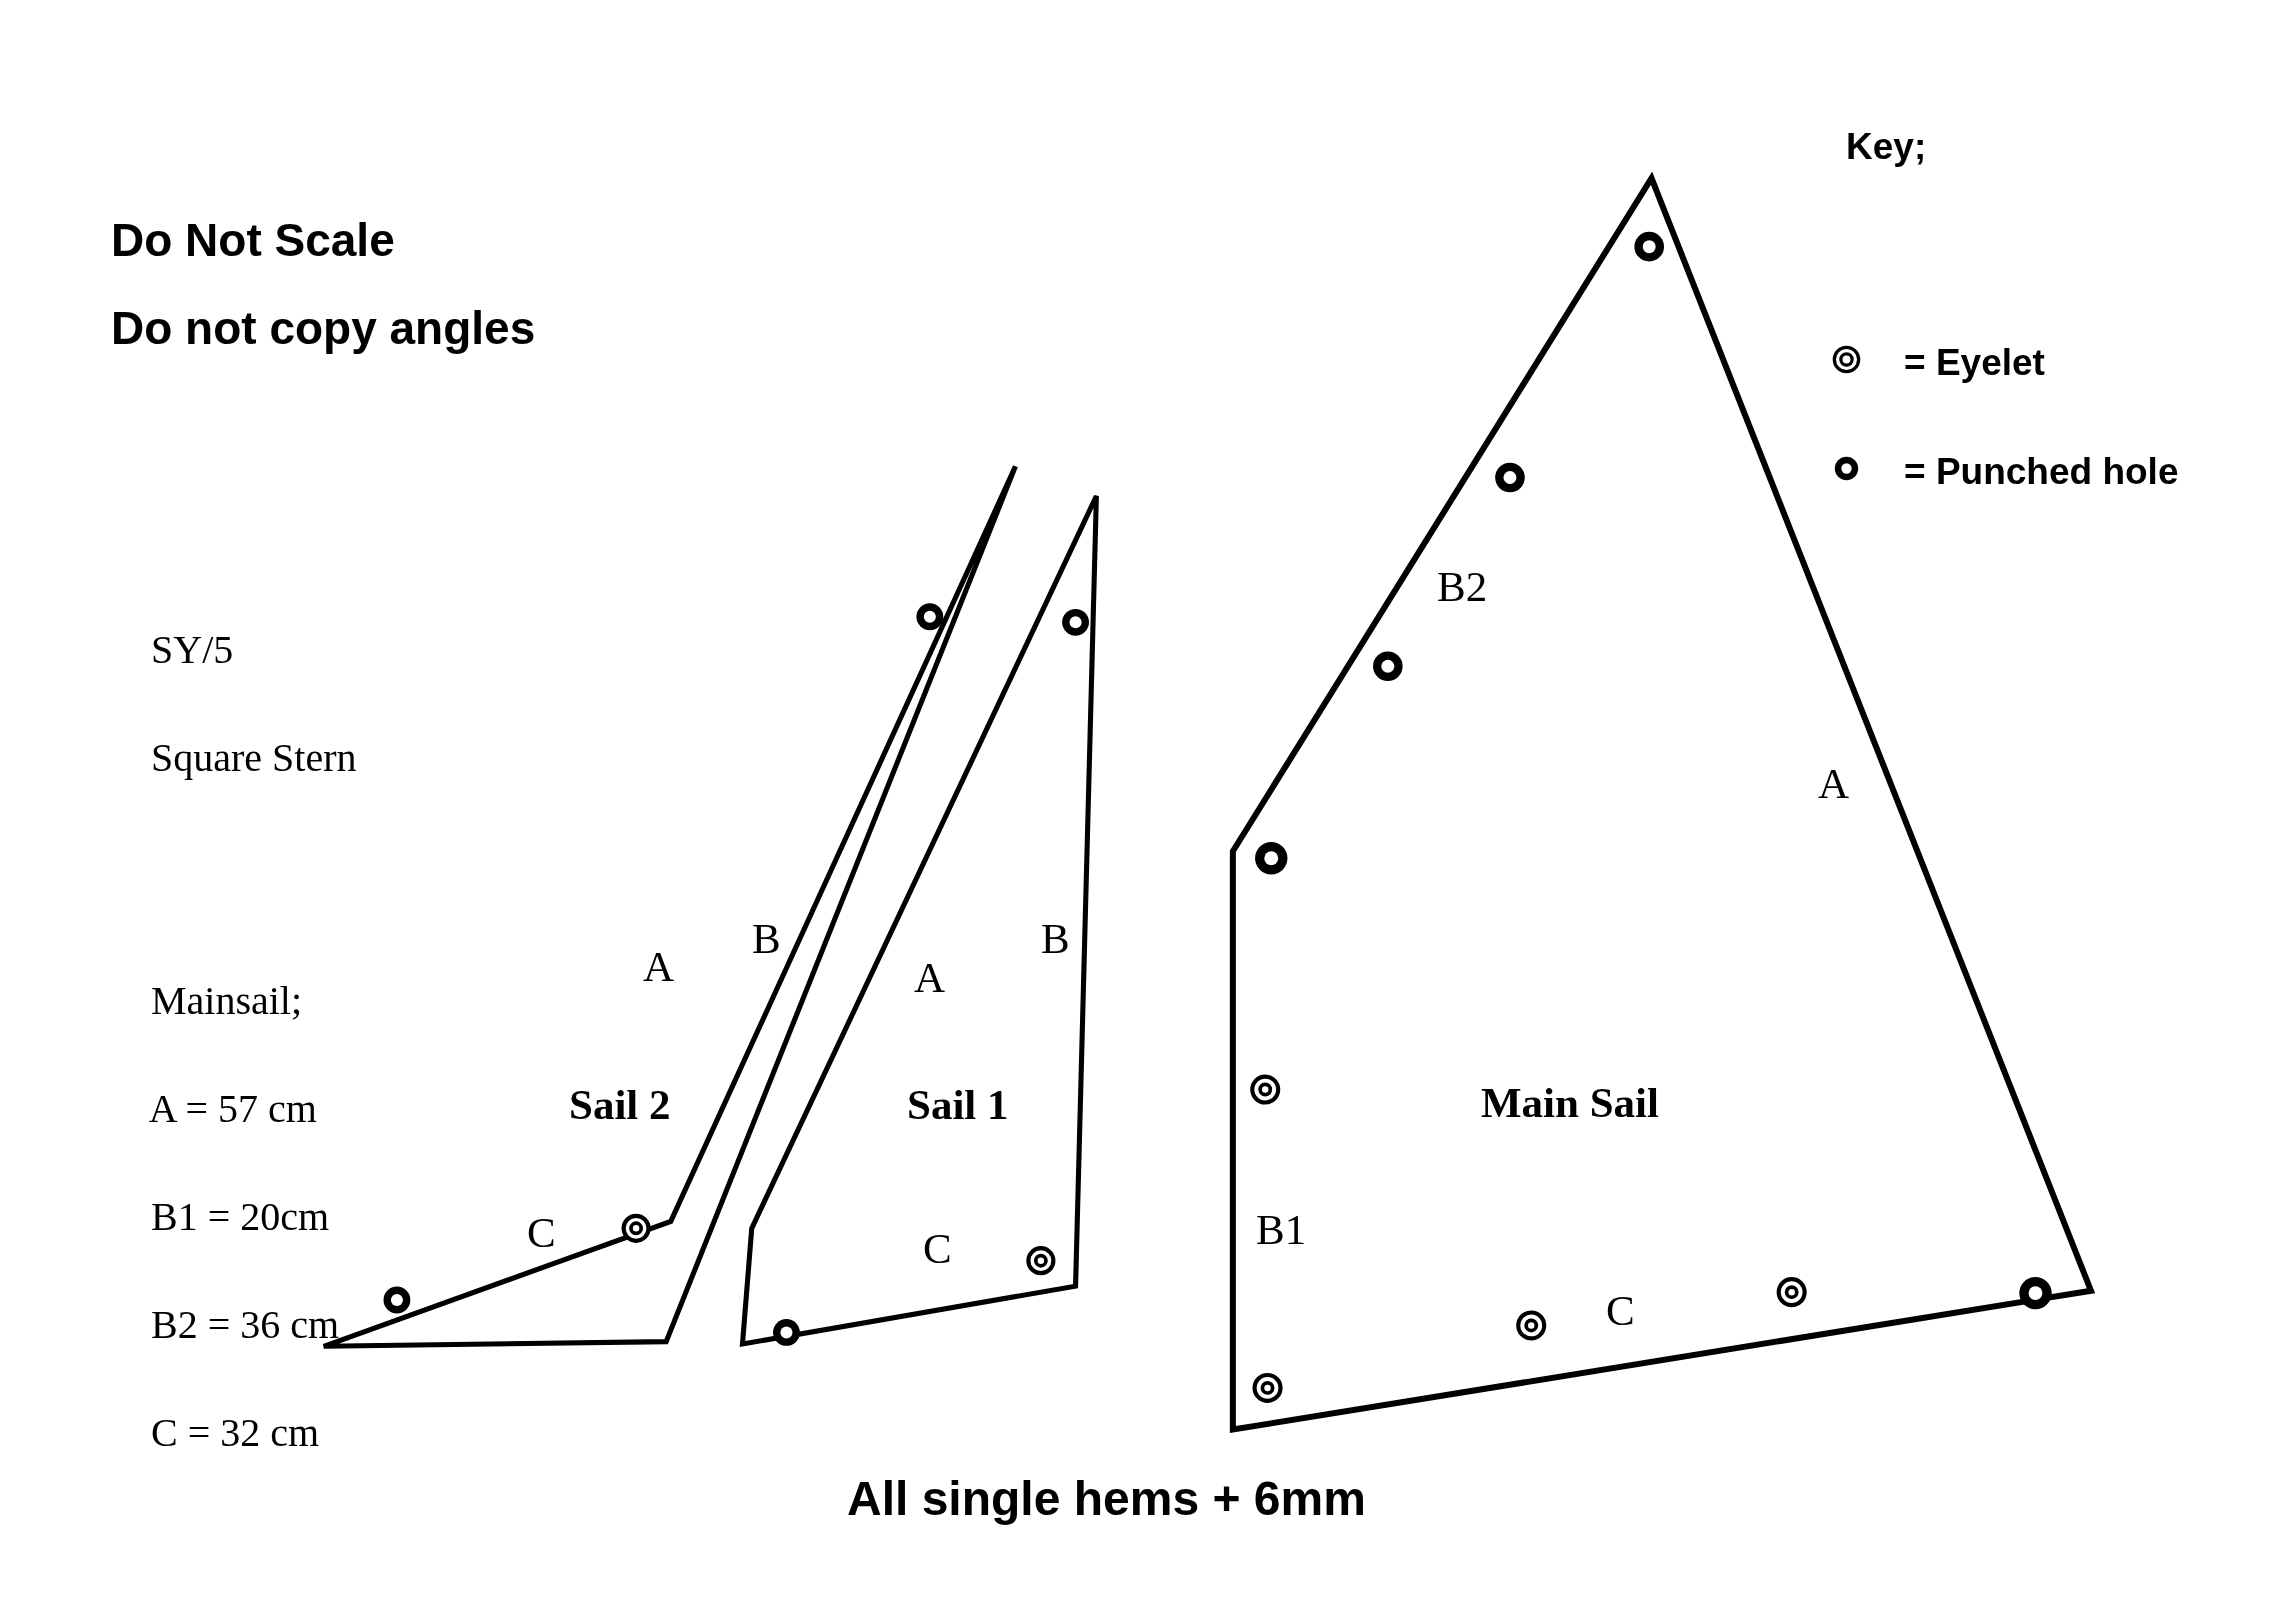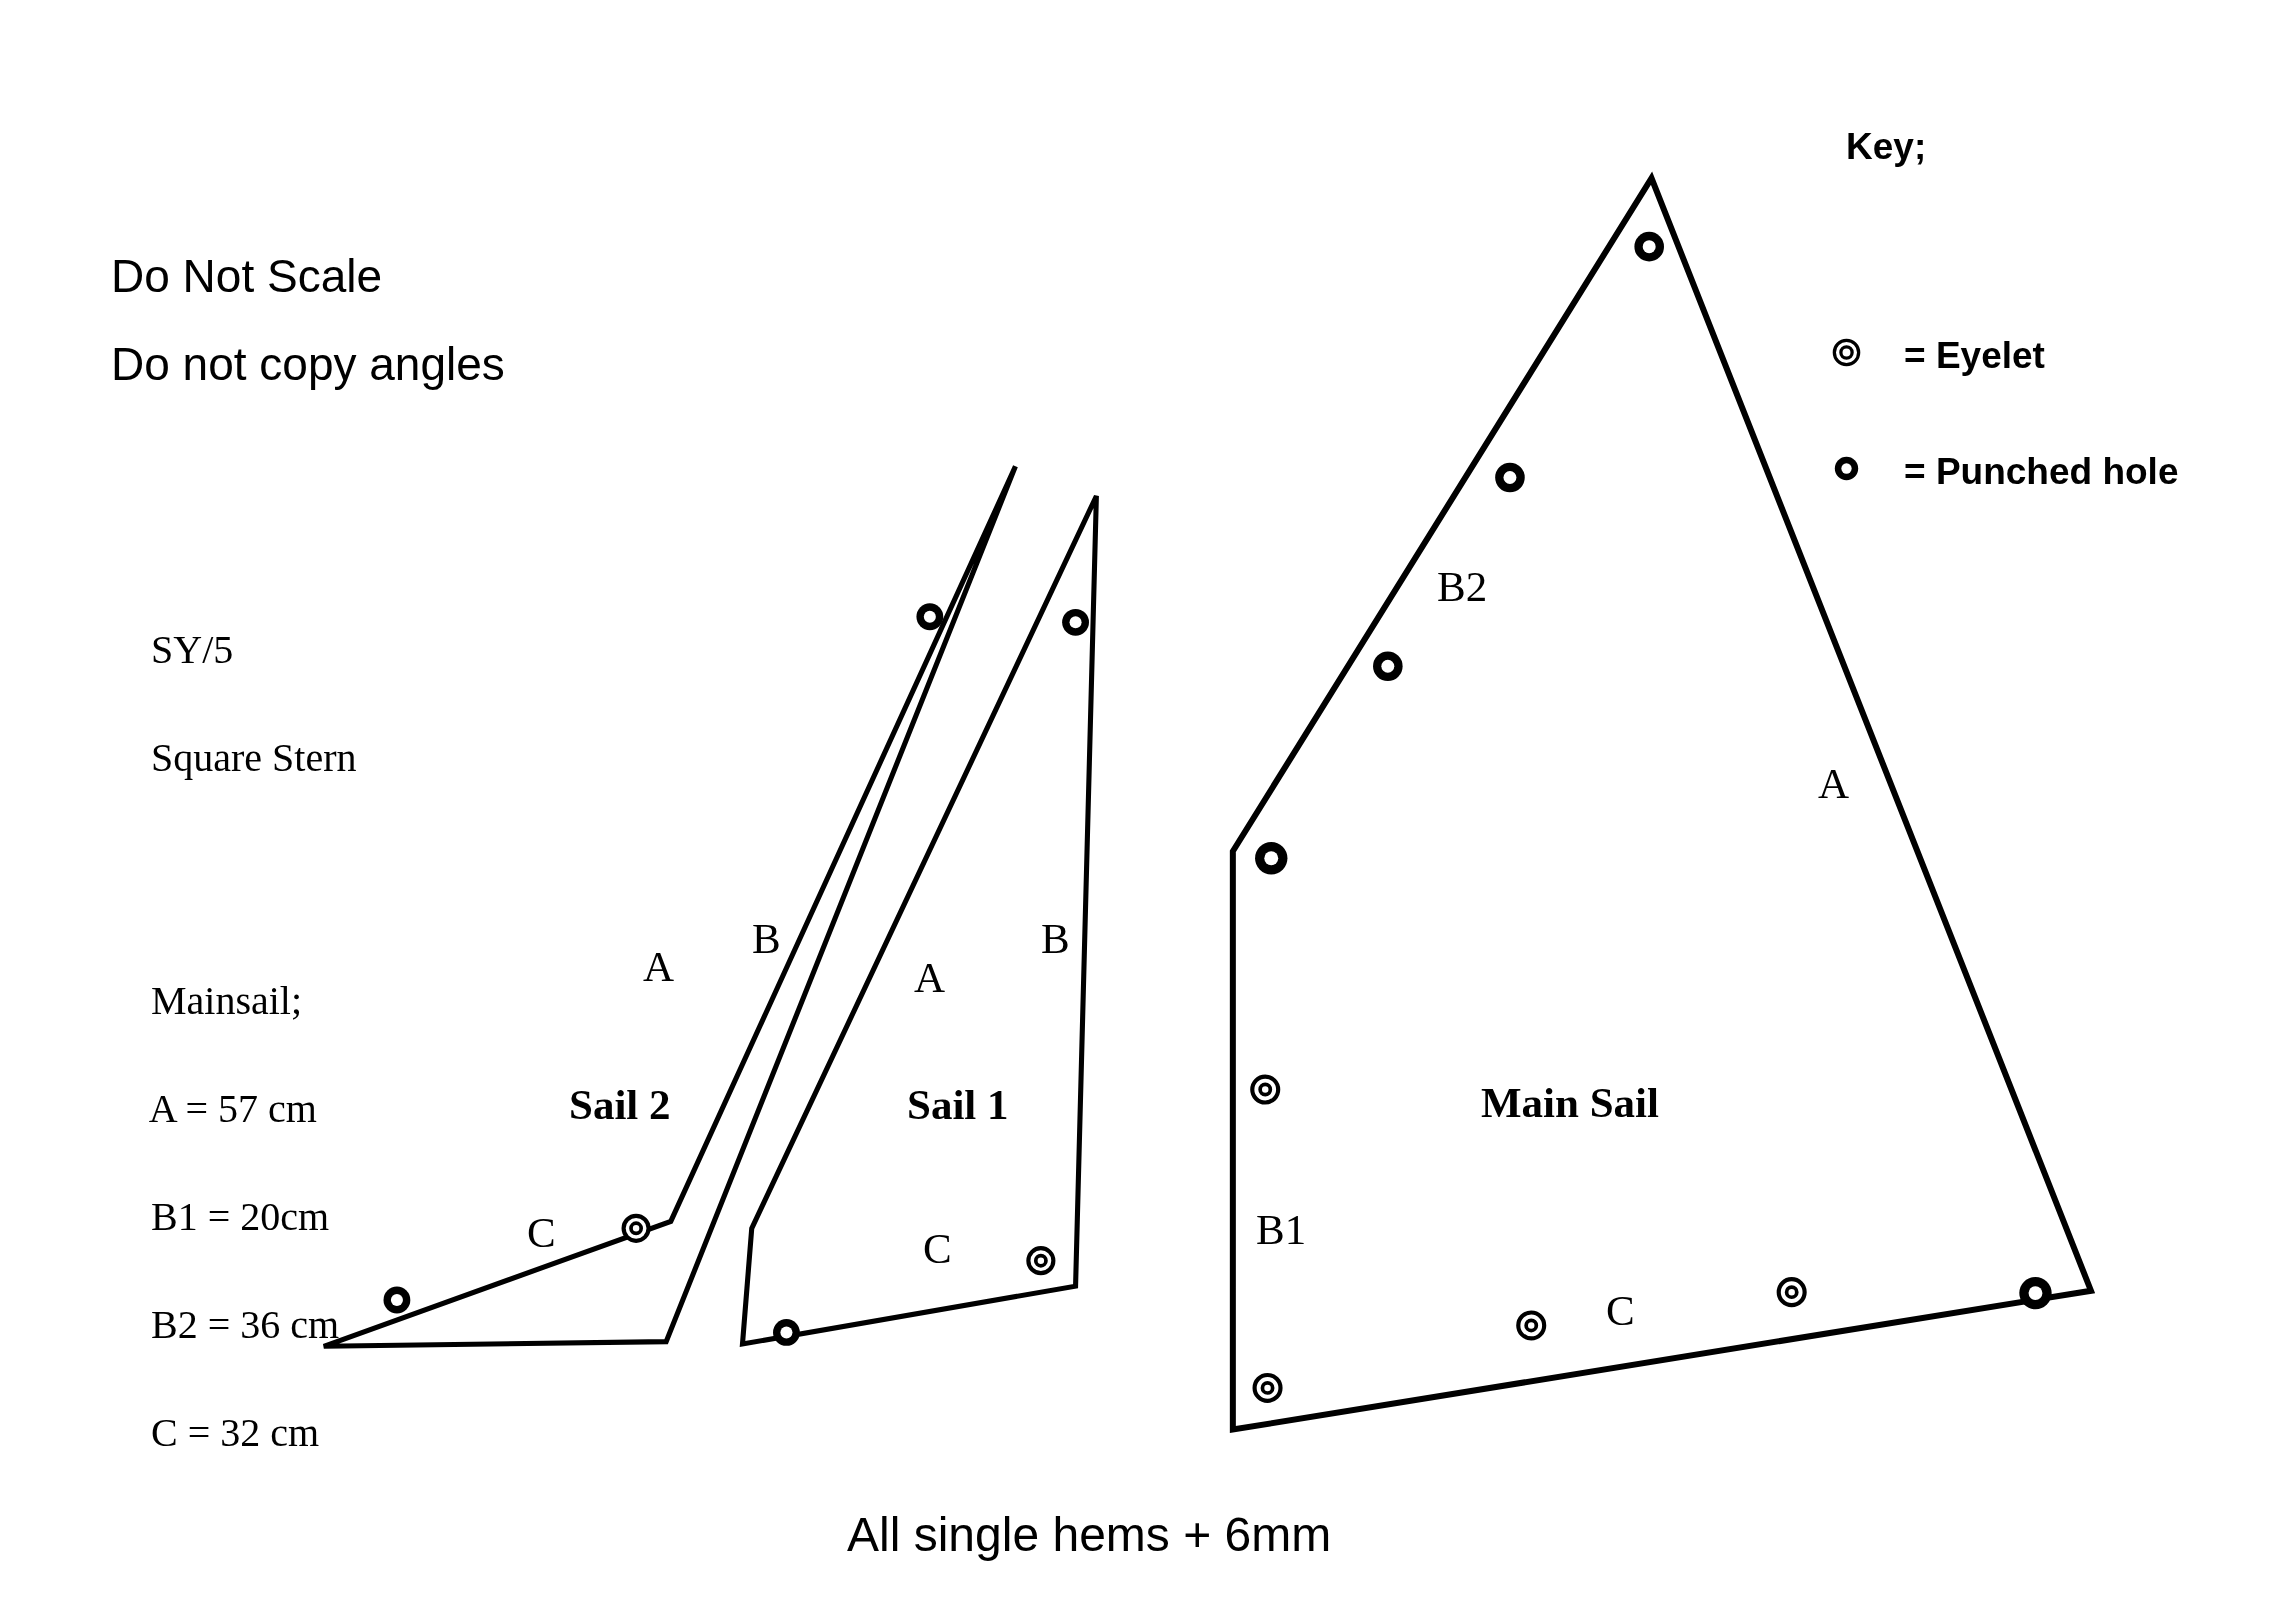--- a/index.html
+++ b/index.html
@@ -21,23 +21,22 @@
   .abs { position: absolute; }
 
   
   .title-sans-bold {
     font-family: "Liberation Sans", sans-serif;
     font-weight: bold;
     white-space: pre;
   }
   .title-sans {
     font-family: "Liberation Sans", sans-serif;
-    font-weight: normal;
-    white-space: pre;
-    margin-top: 36px;
+    font-weight: bold;
+    white-space: pre;
   }
   .serif {
     font-family: "Liberation Serif", serif;
     font-weight: normal;
     white-space: pre;
   }
 
   #main-title {
     left: 113px;
     top: 111px;
@@ -74,21 +73,21 @@
     left: 1846px;
     top: 126px;
     font-size: 37px;
   }
   .key-row {
     font-family: "Liberation Sans", sans-serif;
     font-weight: bold;
     font-size: 37px;
     white-space: pre;
   }
-  #key-eyelet-row { left: 1791px; top: 215px; }
+  #key-eyelet-row { left: 1791px; top: 222px; }
   #key-punched-row { left: 1791px; top: 331px; }
   .key-glyph {
     display: inline-block;
     vertical-align: middle;
     position: relative;
     top: -2.8px;
   }
   .key-label { display: inline-block; vertical-align: middle; margin-left: 10.2px; }
 
   

